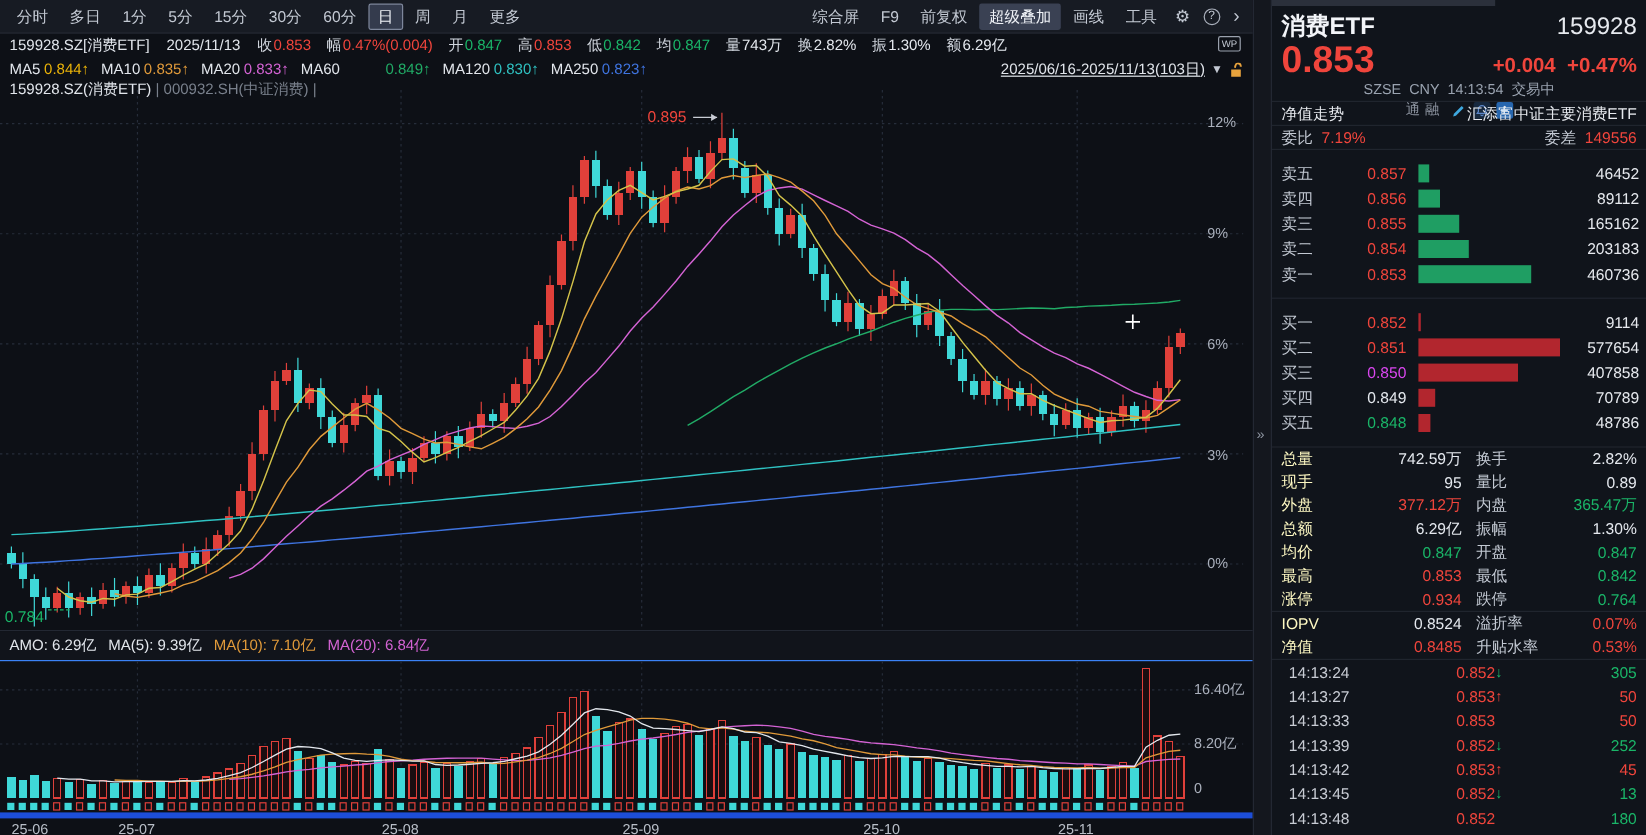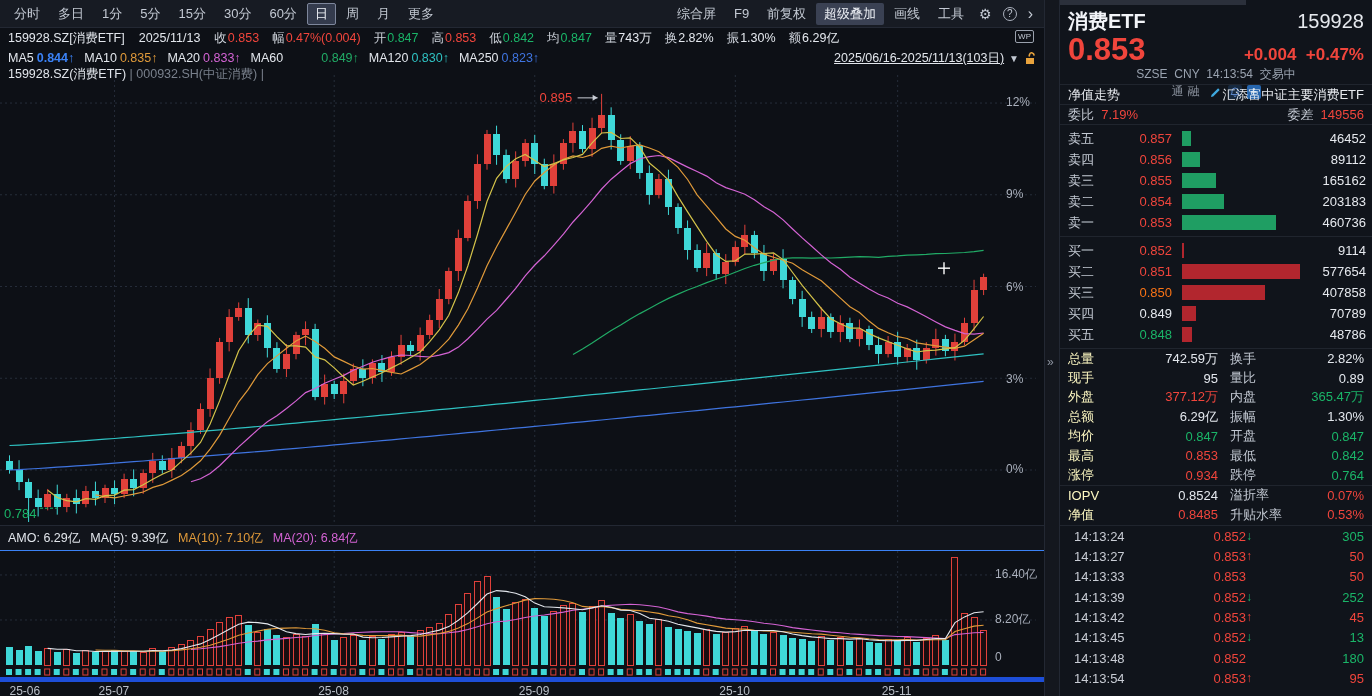--- a/index.html
+++ b/index.html
@@ -47,21 +47,21 @@
   .rp-title{font-size:20px;font-weight:bold;color:#f2f4f8;}
   .rp-code{font-size:20px;color:#e6e9ee;}
   .rp-price-row{display:flex;justify-content:space-between;align-items:baseline;height:30px;}
   .rp-price{font-size:31px;font-weight:bold;color:#f0453c;line-height:28px;}
   .rp-change{font-size:17px;font-weight:bold;color:#f0453c;}
   .rp-status-row{display:flex;justify-content:space-between;align-items:center;height:18px;color:#9aa3b0;font-size:12px;flex-direction:column;}
   .rp-badges{display:flex;align-items:center;gap:5px;color:#8d94a0;}
   .mini-ic{width:14px;height:14px;display:inline-flex;align-items:center;justify-content:center;border-radius:2px;}
   .rp-row{display:flex;justify-content:space-between;align-items:center;height:20px;padding:0 8px;border-top:1px solid #20252e;}
   .rp-row .wlbl{color:#c3c9d3;}
-  .orders{padding:3px 0;}
+  .orders{padding:9px 0;}
   .orow{display:flex;align-items:center;height:21px;padding:0 6px 0 8px;}
   .olabel{width:44px;color:#c3c9d3;}
   .oprice{width:60px;text-align:right;}
   .obar-wrap{position:relative;flex:1;height:17px;margin-left:10px;}
   .obar{position:absolute;left:0;top:1px;height:15px;}
   .ovol{position:absolute;right:0;top:1px;color:#e6e9ee;}
   .sect{border-top:1px solid #20252e;}
   .srow{display:flex;align-items:center;height:19.4px;padding:0 8px;}
   .slabel{width:46px;color:#fef9c3;}
   .sval{width:104px;text-align:right;}
@@ -121,21 +121,21 @@
           <span class="ifield"><span class="lbl">量</span><span style="color: rgb(228, 232, 238);">743万</span></span>
           <span class="ifield"><span class="lbl">换</span><span style="color: rgb(228, 232, 238);">2.82%</span></span>
           <span class="ifield"><span class="lbl">振</span><span style="color: rgb(228, 232, 238);">1.30%</span></span>
           <span class="ifield"><span class="lbl">额</span><span style="color: rgb(228, 232, 238);">6.29亿</span></span>
         </span>
       <span class="wp-badge">WP</span>
     </div>
 
     <div class="ma-row">
       <div class="ma-items" id="ma-items">
-          <span class="ma-item"><span class="mlbl">MA5</span><span style="color: #3b82f6; font-weight: bold;">0.844↑</span></span>
+          <span class="ma-item"><span class="mlbl">MA5</span><span style="color: #eab308;">0.844↑</span></span>
           <span class="ma-item"><span class="mlbl">MA10</span><span style="color: rgb(224, 154, 58);">0.835↑</span></span>
           <span class="ma-item"><span class="mlbl">MA20</span><span style="color: rgb(212, 99, 212);">0.833↑</span></span>
           <span class="ma-item"><span class="mlbl">MA60</span><span style="color: rgb(33, 171, 102); margin-left: 35px;">0.849↑</span></span>
           <span class="ma-item"><span class="mlbl">MA120</span><span style="color: rgb(47, 194, 194);">0.830↑</span></span>
           <span class="ma-item"><span class="mlbl">MA250</span><span style="color: rgb(63, 116, 224);">0.823↑</span></span>
         </div>
       <div class="range-box">
         <span class="range-text">2025/06/16-2025/11/13(103日)</span>
         <span class="dd">▼</span>
         <svg width="12" height="13">
@@ -728,21 +728,21 @@
         <div class="orow">
           <div class="olabel">买二</div>
           <div class="oprice" style="color: rgb(240, 69, 60);">0.851</div>
           <div class="obar-wrap">
             <div class="obar" style="width: 118px; background: rgb(178, 38, 46);"></div>
             <div class="ovol">577654</div>
           </div>
         </div>
         <div class="orow">
           <div class="olabel">买三</div>
-          <div class="oprice" style="color: #f97316;">0.850</div>
+          <div class="oprice" style="color: #d946ef;">0.850</div>
           <div class="obar-wrap">
             <div class="obar" style="width: 83px; background: rgb(178, 38, 46);"></div>
             <div class="ovol">407858</div>
           </div>
         </div>
         <div class="orow">
           <div class="olabel">买四</div>
           <div class="oprice" style="color: rgb(228, 232, 238);">0.849</div>
           <div class="obar-wrap">
             <div class="obar" style="width: 14px; background: rgb(178, 38, 46);"></div>

